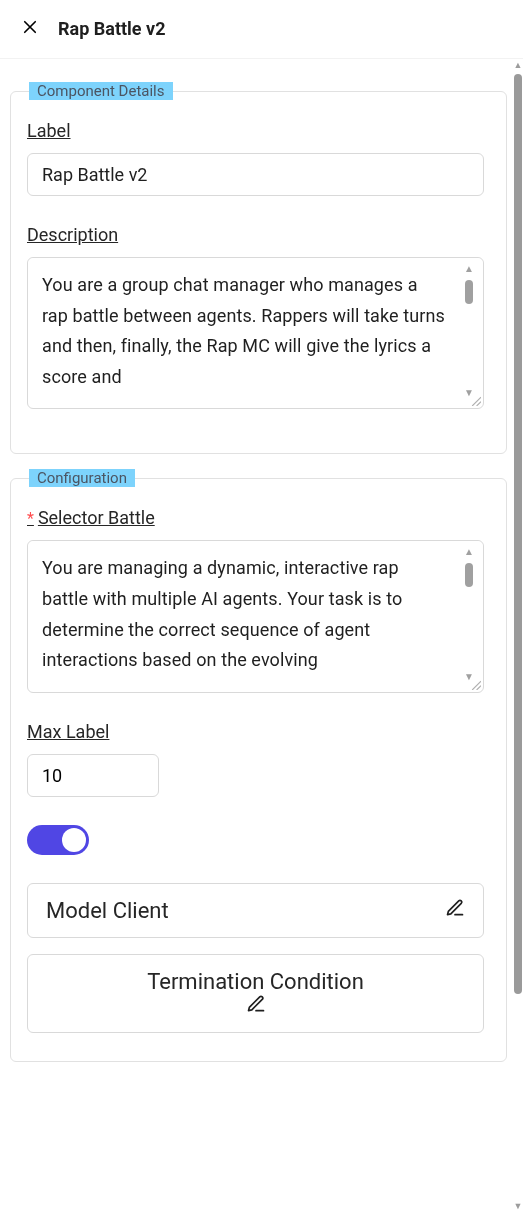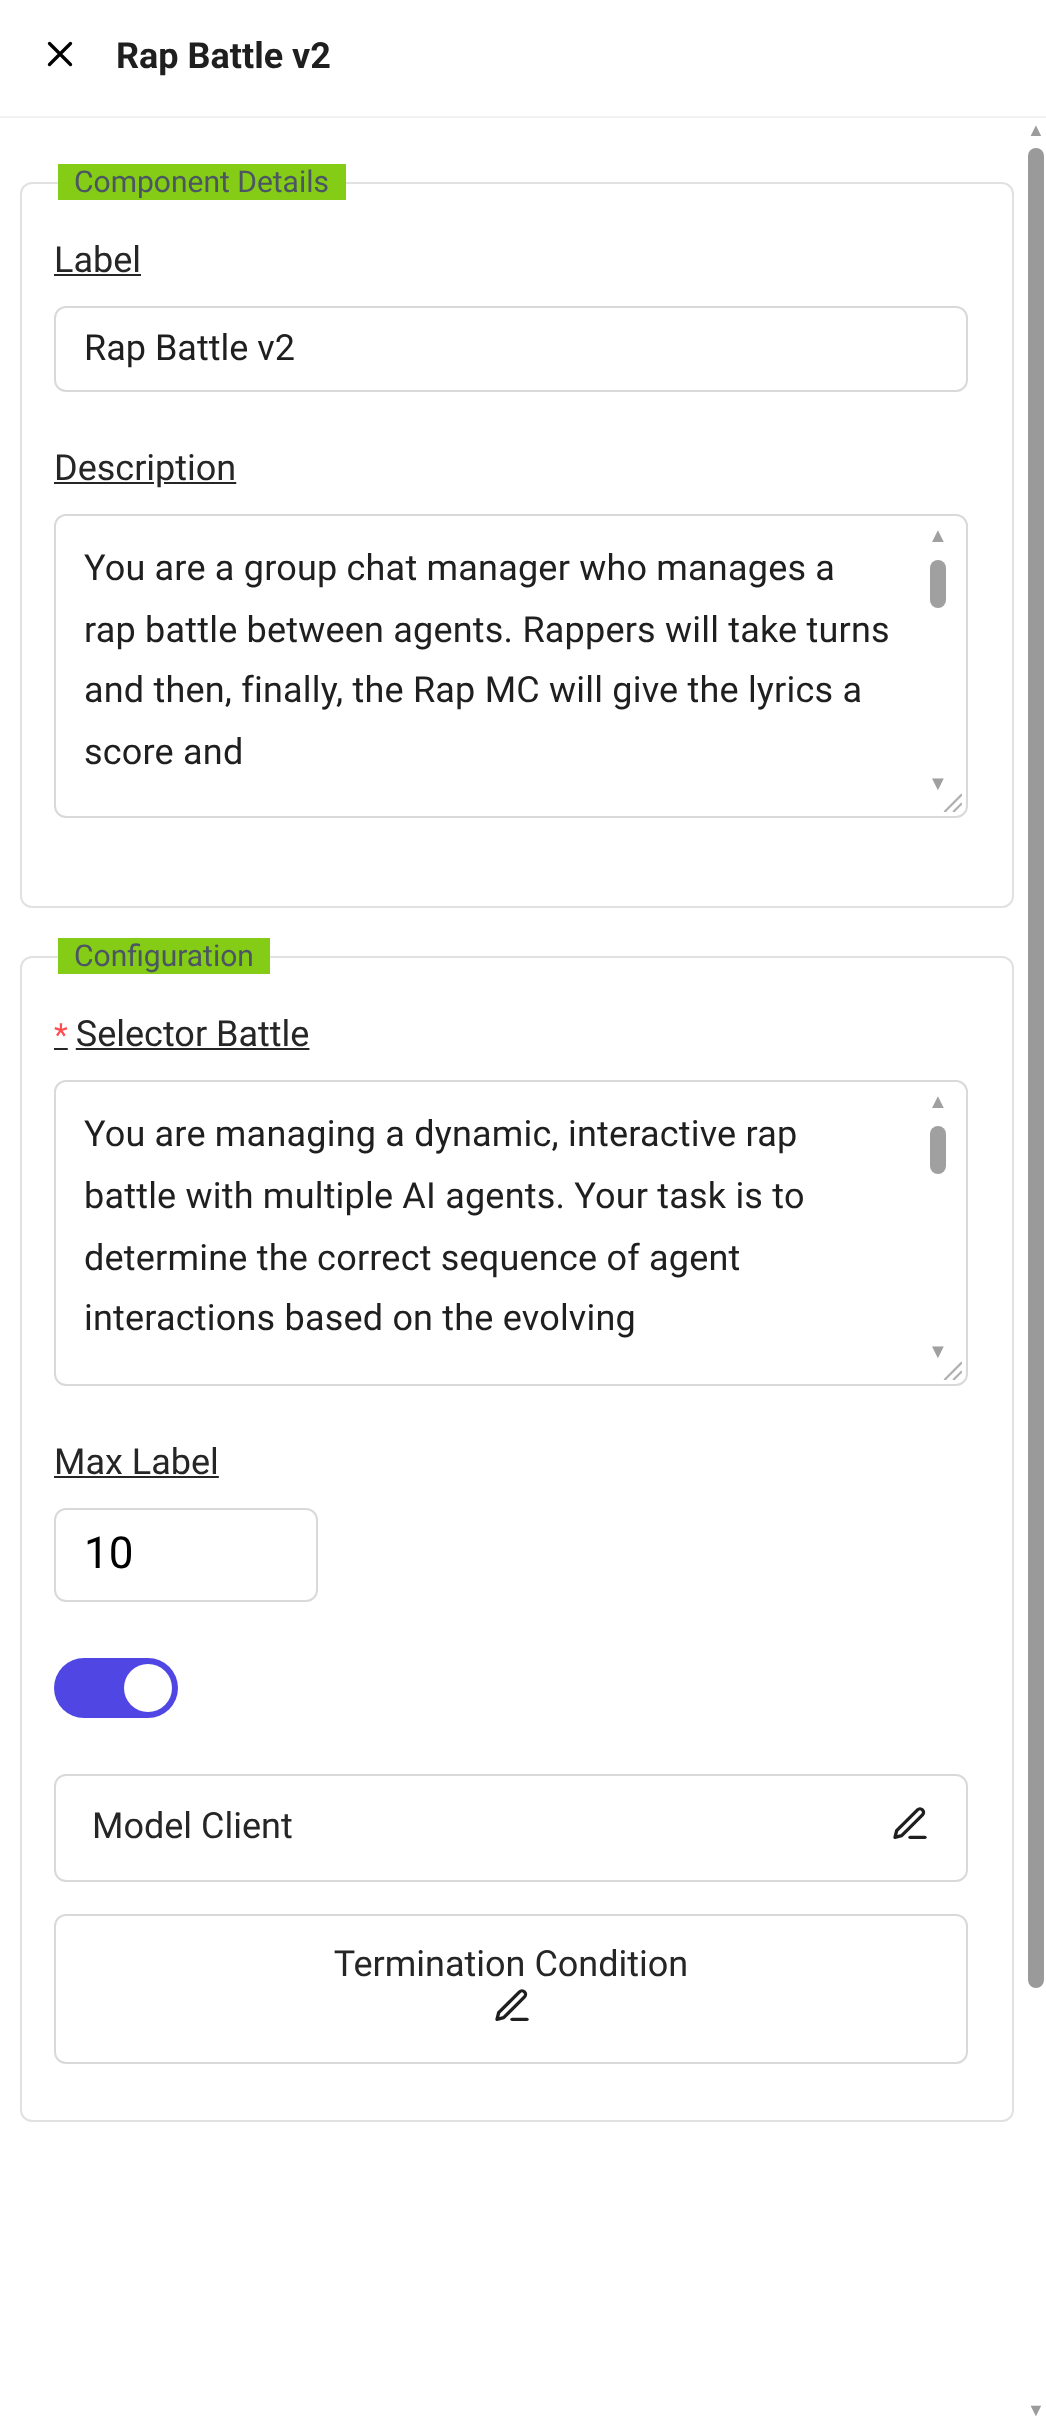--- a/index.html
+++ b/index.html
@@ -46,21 +46,21 @@
       border: 1px solid #e1e1e1;
       border-radius: 6px;
       padding: 28px 22px 28px 16px;
       margin-bottom: 24px;
       position: relative;
     }
     .section-legend {
       position: absolute;
       top: -10px;
       left: 18px;
-      background: #84cc16;
+      background: #7dd3fc;
       padding: 0 8px;
       font-size: 15px;
       color: #4b5563;
       font-weight: 400;
     }
     .field { margin-bottom: 28px; }
     .field:last-child { margin-bottom: 16px; }
     .label {
       font-size: 18px;
       color: #262626;
@@ -80,21 +80,21 @@
       padding: 10px 14px;
       font-size: 18px;
       color: #1f1f1f;
       font-family: inherit;
     }
     .input-number {
       width: 132px;
       border: 1px solid #d9d9d9;
       border-radius: 6px;
       padding: 10px 14px;
-      font-size: 22px;
+      font-size: 18px;
       font-family: inherit;
     }
     .textarea-wrap {
       position: relative;
       border: 1px solid #d9d9d9;
       border-radius: 6px;
     }
     textarea {
       width: 100%;
       border: none;
@@ -163,21 +163,21 @@
       align-items: center;
       justify-content: space-between;
       border: 1px solid #d9d9d9;
       border-radius: 6px;
       padding: 14px 18px;
       margin-bottom: 16px;
       cursor: pointer;
     }
     .nested-row:last-child { margin-bottom: 0; flex-direction: column; }
     .nested-label {
-      font-size: 18px;
+      font-size: 22px;
       color: #262626;
     }
     .edit-icon svg { width: 20px; height: 20px; stroke: #1f1f1f; }
 
     
     .edge-scroll {
       position: absolute;
       right: 0; top: 60px; bottom: 4px;
       width: 10px;
     }

